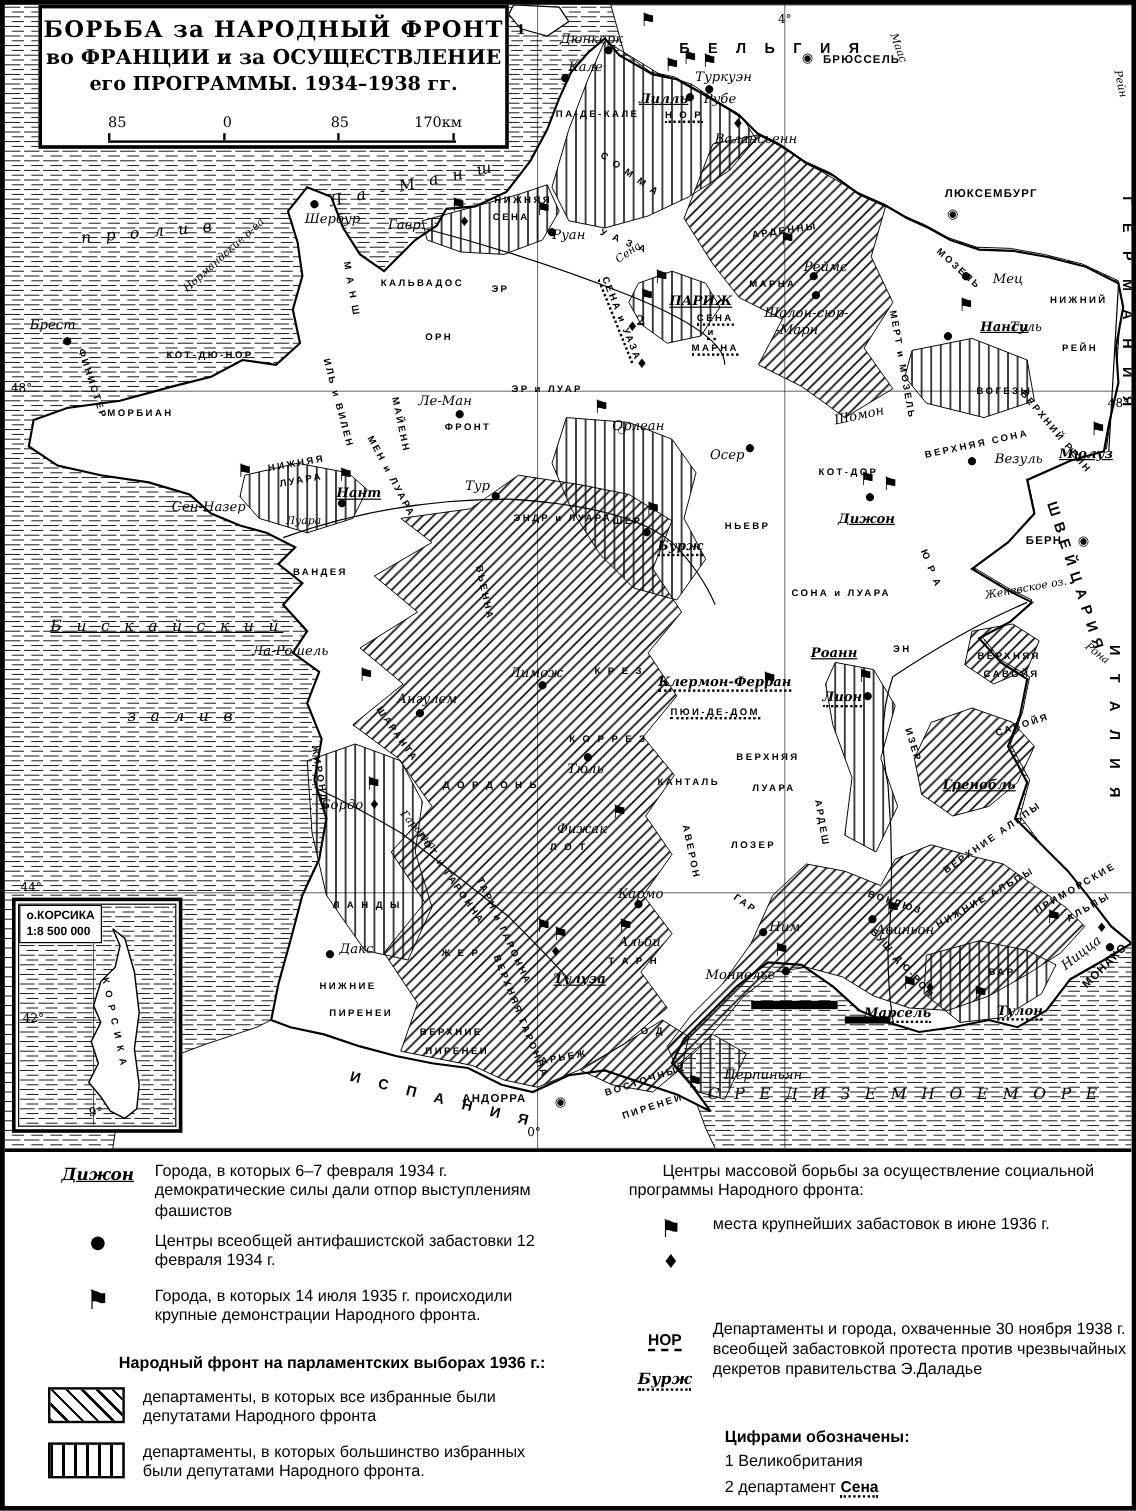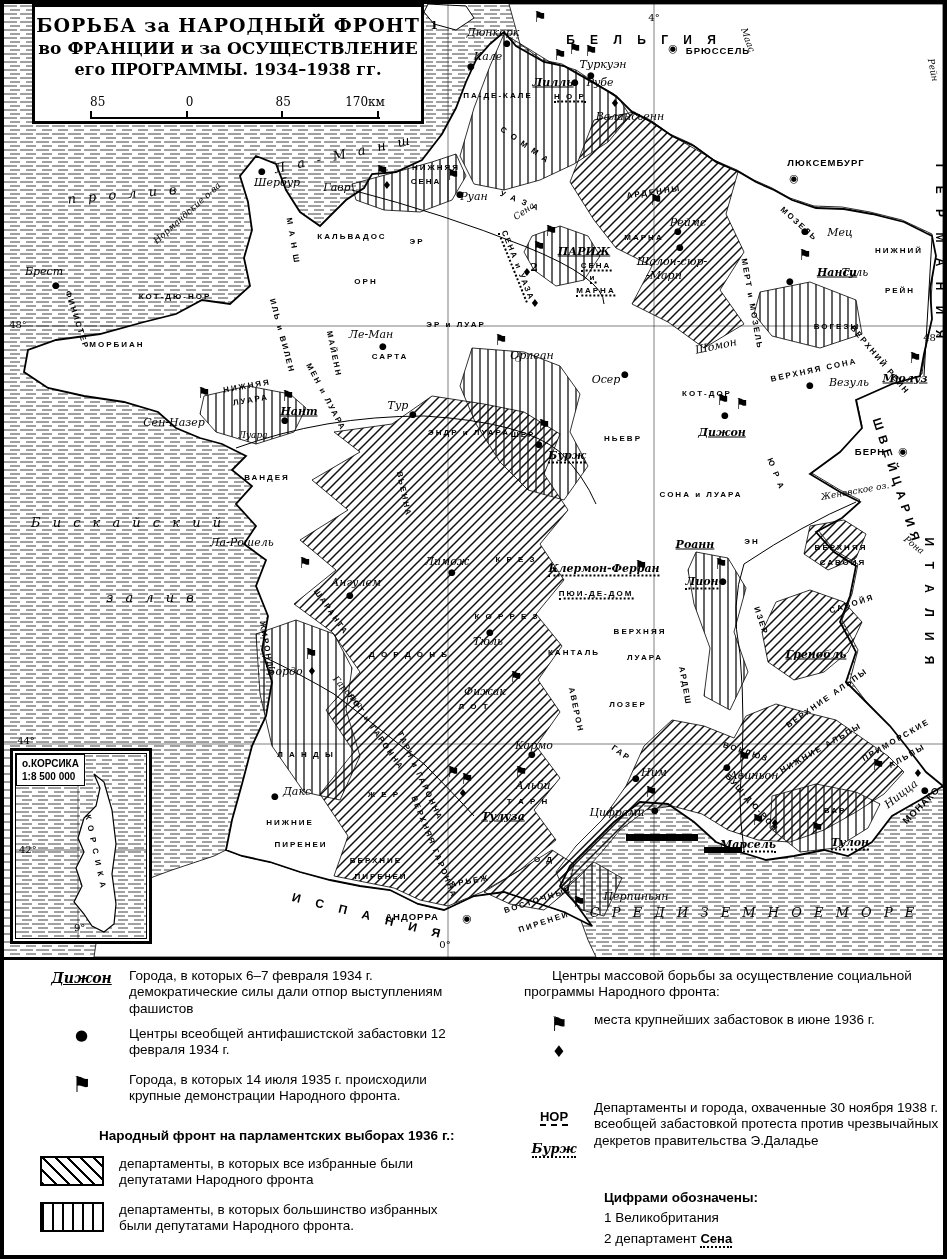--- a/index.html
+++ b/index.html
@@ -121,21 +121,21 @@
         <line x1="0" y1="322" x2="939" y2="322"></line>
         <line x1="0" y1="740" x2="939" y2="740"></line>
         <line x1="444" y1="0" x2="444" y2="953"></line>
         <line x1="650" y1="0" x2="650" y2="953"></line>
       </g>
     </svg>
 
     <div class="layer">
         <span class="ml ts" style="left: 120px; top: 190px; transform: translate(-50%, -50%) rotate(-5deg);">п р о л и в</span>
         <span class="ml ts" style="left: 340px; top: 150px; transform: translate(-50%, -50%) rotate(-12deg);">Л а - М а н ш</span>
-        <span class="ml ts" style="left: 124px; top: 518px; transform: translate(-50%, -50%);">Б и с к а й с к и й</span>
+        <span class="ml ts" style="left: 135px; top: 518px; transform: translate(-50%, -50%); text-decoration: underline;">Б и с к а й с к и й</span>
         <span class="ml ts" style="left: 100px; top: 593px; transform: translate(-50%, -50%); margin-left: 48px;">з а л и в</span>
         <span class="ml ts" style="left: 750px; top: 908px; transform: translate(-50%, -50%);">С Р Е Д И З Е М Н О Е   М О Р Е</span>
         <span class="ml tr" style="left: 851px; top: 487px; transform: translate(-50%, -50%) rotate(-10deg);">Женевское оз.</span>
         <span class="ml tco" style="left: 640px; top: 36px; transform: translate(-50%, -50%);">Б Е Л Ь Г И Я</span>
         <span class="ml tco" style="left: 936px; top: 250px; transform: translate(-50%, -50%) rotate(90deg);">Г Е Р М А Н И Я</span>
         <span class="ml tco" style="left: 925px; top: 600px; transform: translate(-50%, -50%) rotate(90deg);">И Т А Л И Я</span>
         <span class="ml tco" style="left: 893px; top: 478px; transform: translate(-50%, -50%) rotate(72deg);">ШВЕЙЦАРИЯ</span>
         <span class="ml tco" style="left: 365px; top: 912px; transform: translate(-50%, -50%) rotate(14deg);">И С П А Н И Я</span>
         <span class="ml tcap" style="left: 822px; top: 158px; transform: translate(-50%, -50%);">ЛЮКСЕМБУРГ</span>
         <span class="ml tcap" style="left: 714px; top: 46px; transform: translate(-50%, -50%);">БРЮССЕЛЬ</span>
@@ -175,21 +175,21 @@
         <span class="ml td" style="left: 362px; top: 277px; transform: translate(-50%, -50%);">ОРН</span>
         <span class="ml td" style="left: 413px; top: 237px; transform: translate(-50%, -50%);">ЭР</span>
         <span class="ml td" style="left: 289px; top: 237px; transform: translate(-50%, -50%) rotate(80deg);">М А Н Ш</span>
         <span class="ml tc" style="left: 273px; top: 178px; transform: translate(-50%, -50%);">Шербур</span>
         <span class="ml tc" style="left: 40px; top: 267px; transform: translate(-50%, -50%);">Брест</span>
         <span class="ml td" style="left: 73px; top: 316px; transform: translate(-50%, -50%) rotate(72deg);">ФИНИСТЕР</span>
         <span class="ml td" style="left: 171px; top: 292px; transform: translate(-50%, -50%);">КОТ-ДЮ-НОР</span>
         <span class="ml td" style="left: 113px; top: 340px; transform: translate(-50%, -50%);">МОРБИАН</span>
         <span class="ml td" style="left: 278px; top: 332px; transform: translate(-50%, -50%) rotate(75deg);">ИЛЬ и ВИЛЕН</span>
         <span class="ml td" style="left: 330px; top: 350px; transform: translate(-50%, -50%) rotate(78deg);">МАЙЕНН</span>
-        <span class="ml td" style="left: 386px; top: 352px; transform: translate(-50%, -50%);">САРТА</span>
+        <span class="ml td" style="left: 386px; top: 352px; transform: translate(-50%, -50%);">ФРОНТ</span>
         <span class="ml tc" style="left: 367px; top: 330px; transform: translate(-50%, -50%);">Ле-Ман</span>
         <span class="ml td" style="left: 243px; top: 382px; transform: translate(-50%, -50%) rotate(-10deg);">НИЖНЯЯ</span>
         <span class="ml td" style="left: 247px; top: 396px; transform: translate(-50%, -50%) rotate(-10deg);">ЛУАРА</span>
         <span class="ml tc" style="left: 170px; top: 418px; transform: translate(-50%, -50%);">Сен-Назер</span>
         <span class="ml tcu" style="left: 295px; top: 407px; transform: translate(-50%, -50%);">Нант</span>
         <span class="ml td" style="left: 263px; top: 473px; transform: translate(-50%, -50%);">ВАНДЕЯ</span>
         <span class="ml td" style="left: 322px; top: 393px; transform: translate(-50%, -50%) rotate(62deg);">МЕН и ЛУАРА</span>
         <span class="ml tc" style="left: 394px; top: 401px; transform: translate(-50%, -50%);">Тур</span>
         <span class="ml td" style="left: 465px; top: 428px; transform: translate(-50%, -50%);">ЭНДР и ЛУАРА</span>
         <span class="ml tc" style="left: 238px; top: 538px; transform: translate(-50%, -50%);">Ла-Рошель</span>
@@ -258,31 +258,31 @@
         <span class="ml tc" style="left: 481px; top: 687px; transform: translate(-50%, -50%);">Фижак</span>
         <span class="ml tc" style="left: 530px; top: 741px; transform: translate(-50%, -50%);">Кармо</span>
         <span class="ml td" style="left: 416px; top: 772px; transform: translate(-50%, -50%) rotate(65deg);">ТАРН и ГАРОННА</span>
         <span class="ml tc" style="left: 293px; top: 787px; transform: translate(-50%, -50%);">Дакс</span>
         <span class="ml td" style="left: 286px; top: 818px; transform: translate(-50%, -50%);">НИЖНИЕ</span>
         <span class="ml td" style="left: 297px; top: 840px; transform: translate(-50%, -50%);">ПИРЕНЕИ</span>
         <span class="ml td" style="left: 372px; top: 856px; transform: translate(-50%, -50%);">ВЕРХНИЕ</span>
         <span class="ml td" style="left: 377px; top: 872px; transform: translate(-50%, -50%);">ПИРЕНЕИ</span>
         <span class="ml td" style="left: 430px; top: 843px; transform: translate(-50%, -50%) rotate(68deg);">ВЕРХНЯЯ ГАРОННА</span>
         <span class="ml td" style="left: 380px; top: 790px; transform: translate(-50%, -50%);">Ж Е Р</span>
-        <span class="ml tcu" style="left: 480px; top: 812px; transform: translate(-50%, -50%); padding-left: 38px;">Тулуза</span>
+        <span class="ml tcu" style="left: 460px; top: 812px; transform: translate(-50%, -50%); padding-left: 38px;">Тулуза</span>
         <span class="ml tc" style="left: 529px; top: 781px; transform: translate(-50%, -50%);">Альби</span>
         <span class="ml td" style="left: 524px; top: 797px; transform: translate(-50%, -50%);">Т А Р Н</span>
         <span class="ml td" style="left: 466px; top: 877px; transform: translate(-50%, -50%) rotate(-10deg);">АРЬЕЖ</span>
         <span class="ml td" style="left: 540px; top: 855px; transform: translate(-50%, -50%);">О Д</span>
         <span class="ml td" style="left: 534px; top: 896px; transform: translate(-50%, -50%) rotate(-18deg);">ВОСТОЧНЫЕ</span>
         <span class="ml td" style="left: 540px; top: 918px; transform: translate(-50%, -50%) rotate(-18deg);">ПИРЕНЕИ</span>
         <span class="ml tc" style="left: 632px; top: 892px; transform: translate(-50%, -50%);">Перпиньян</span>
         <span class="ml tc" style="left: 650px; top: 768px; transform: translate(-50%, -50%);">Ним</span>
         <span class="ml td" style="left: 617px; top: 749px; transform: translate(-50%, -50%) rotate(35deg);">ГАР</span>
-        <span class="ml tc" style="left: 613px; top: 808px; transform: translate(-50%, -50%);">Цифрами</span>
+        <span class="ml tc" style="left: 613px; top: 808px; transform: translate(-50%, -50%);">Монпелье</span>
         <span class="ml tc" style="left: 750px; top: 771px; transform: translate(-50%, -50%);">Авиньон</span>
         <span class="ml td" style="left: 742px; top: 748px; transform: translate(-50%, -50%) rotate(18deg);">ВОКЛЮЗ</span>
         <span class="ml td" style="left: 748px; top: 799px; transform: translate(-50%, -50%) rotate(48deg);">БУШ-ДЮ-РОН</span>
         <span class="ml tcd" style="left: 744px; top: 841px; transform: translate(-50%, -50%);">Марсель</span>
         <span class="ml tcd" style="left: 846px; top: 839px; transform: translate(-50%, -50%);">Тулон</span>
         <span class="ml td" style="left: 831px; top: 806px; transform: translate(-50%, -50%); text-align: center;">ВАР</span>
         <span class="ml td" style="left: 817px; top: 744px; transform: translate(-50%, -50%) rotate(-30deg);">НИЖНИЕ АЛЬПЫ</span>
         <span class="ml td" style="left: 892px; top: 736px; transform: translate(-50%, -50%) rotate(-30deg);">ПРИМОРСКИЕ</span>
         <span class="ml td" style="left: 903px; top: 752px; transform: translate(-50%, -50%) rotate(-30deg);">АЛЬПЫ</span>
         <span class="ml tc" style="left: 897px; top: 790px; transform: translate(-50%, -50%) rotate(-38deg);">Ницца</span>

